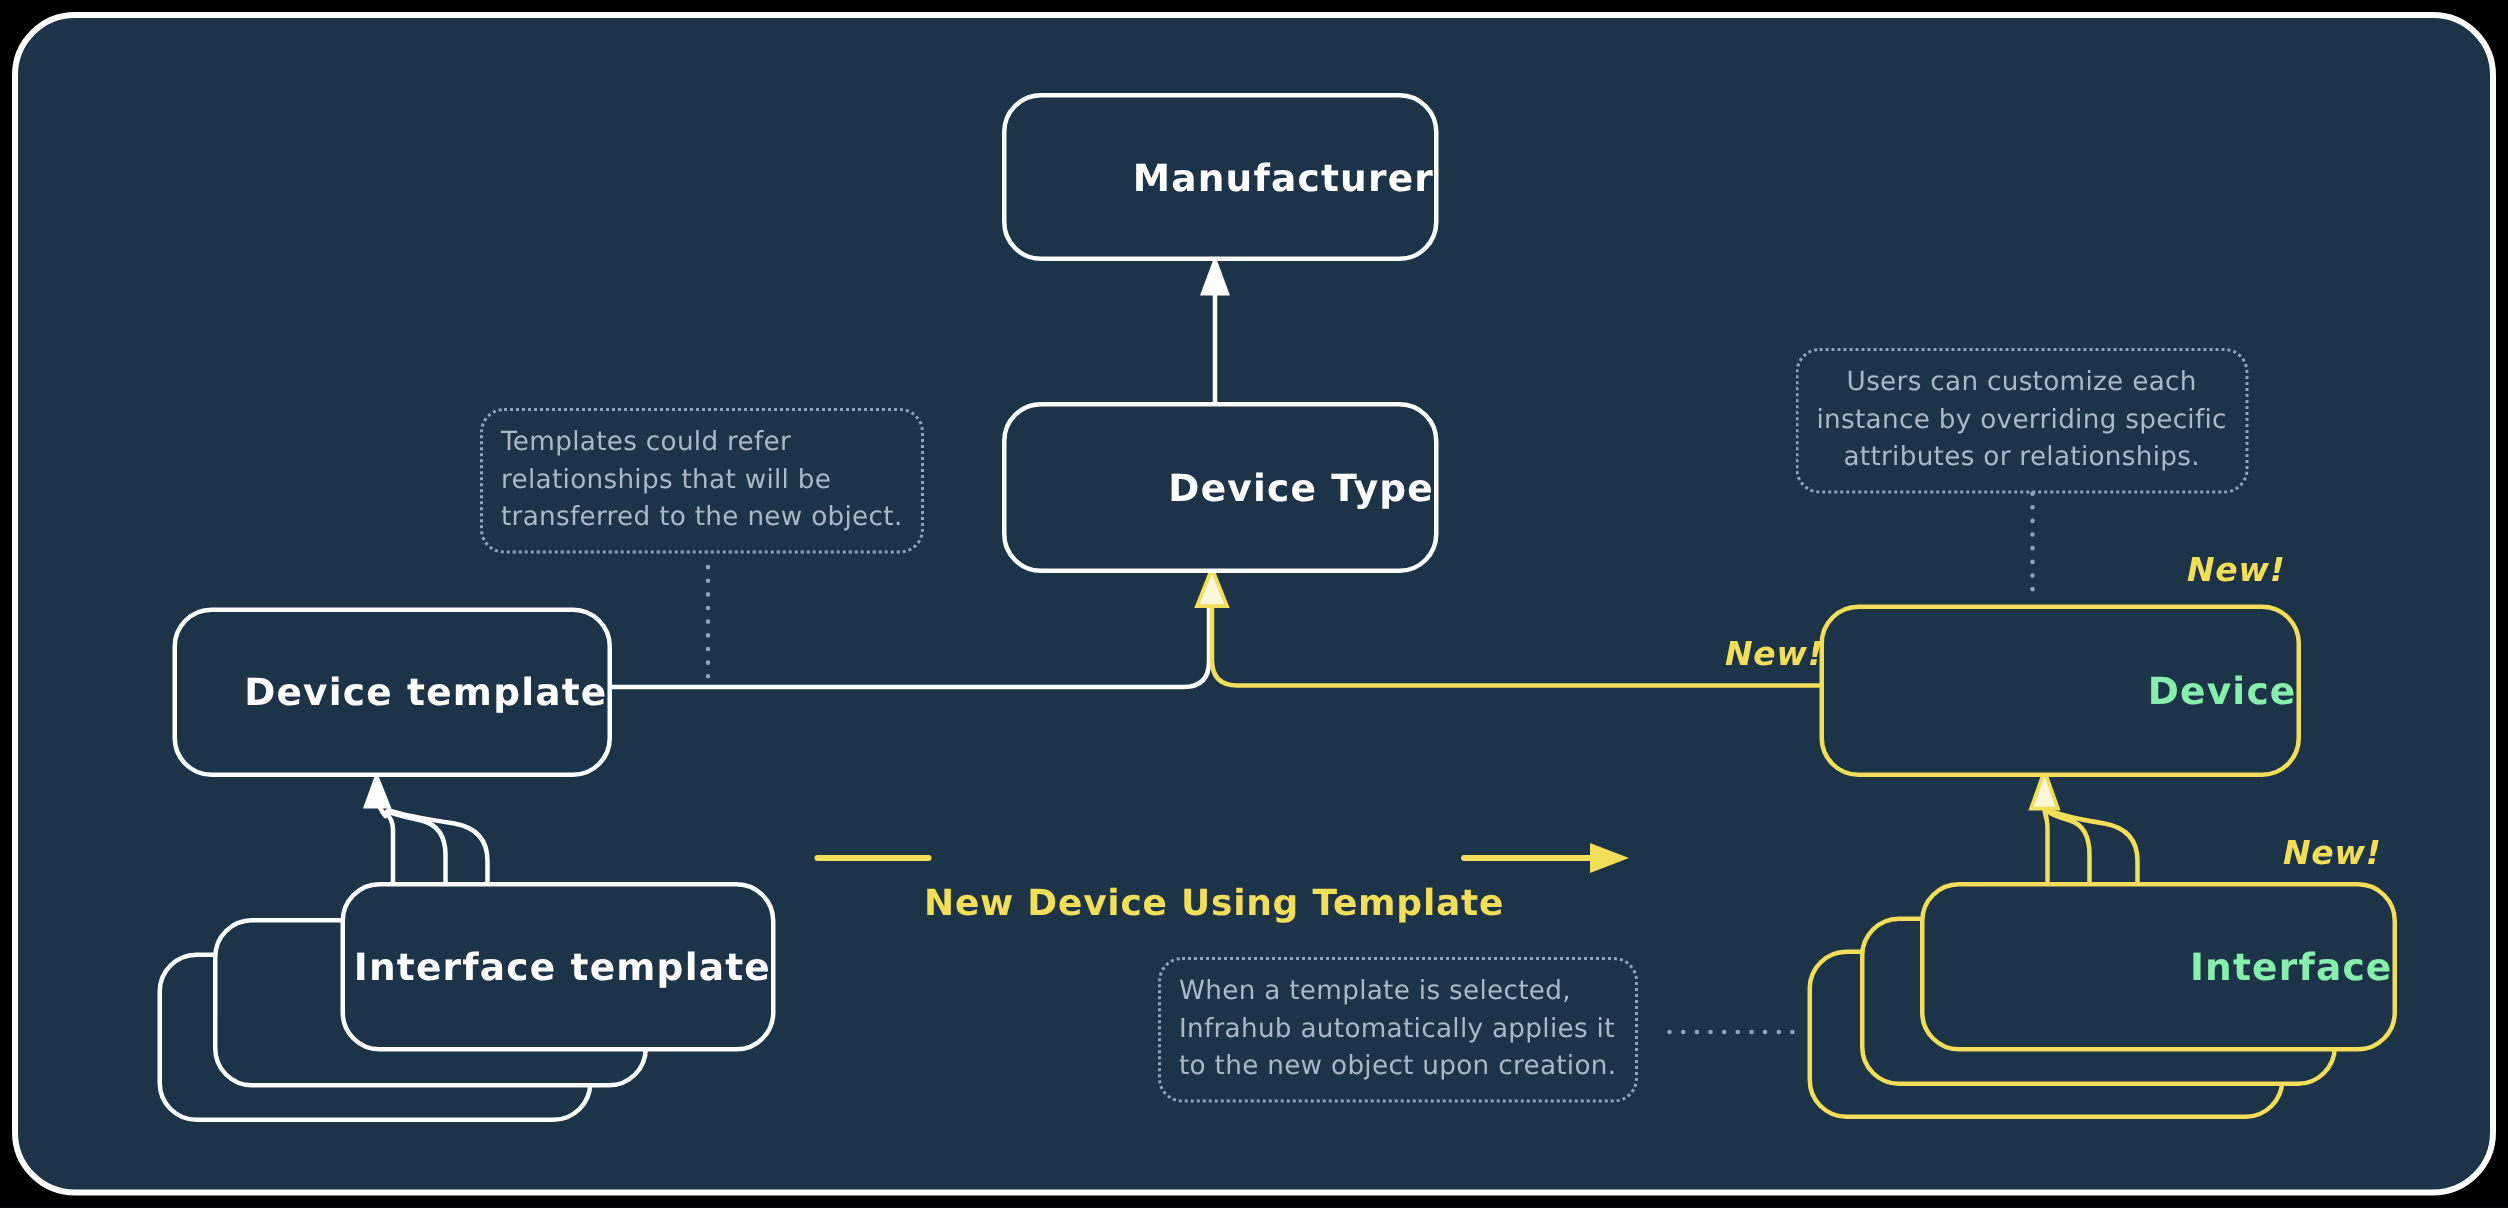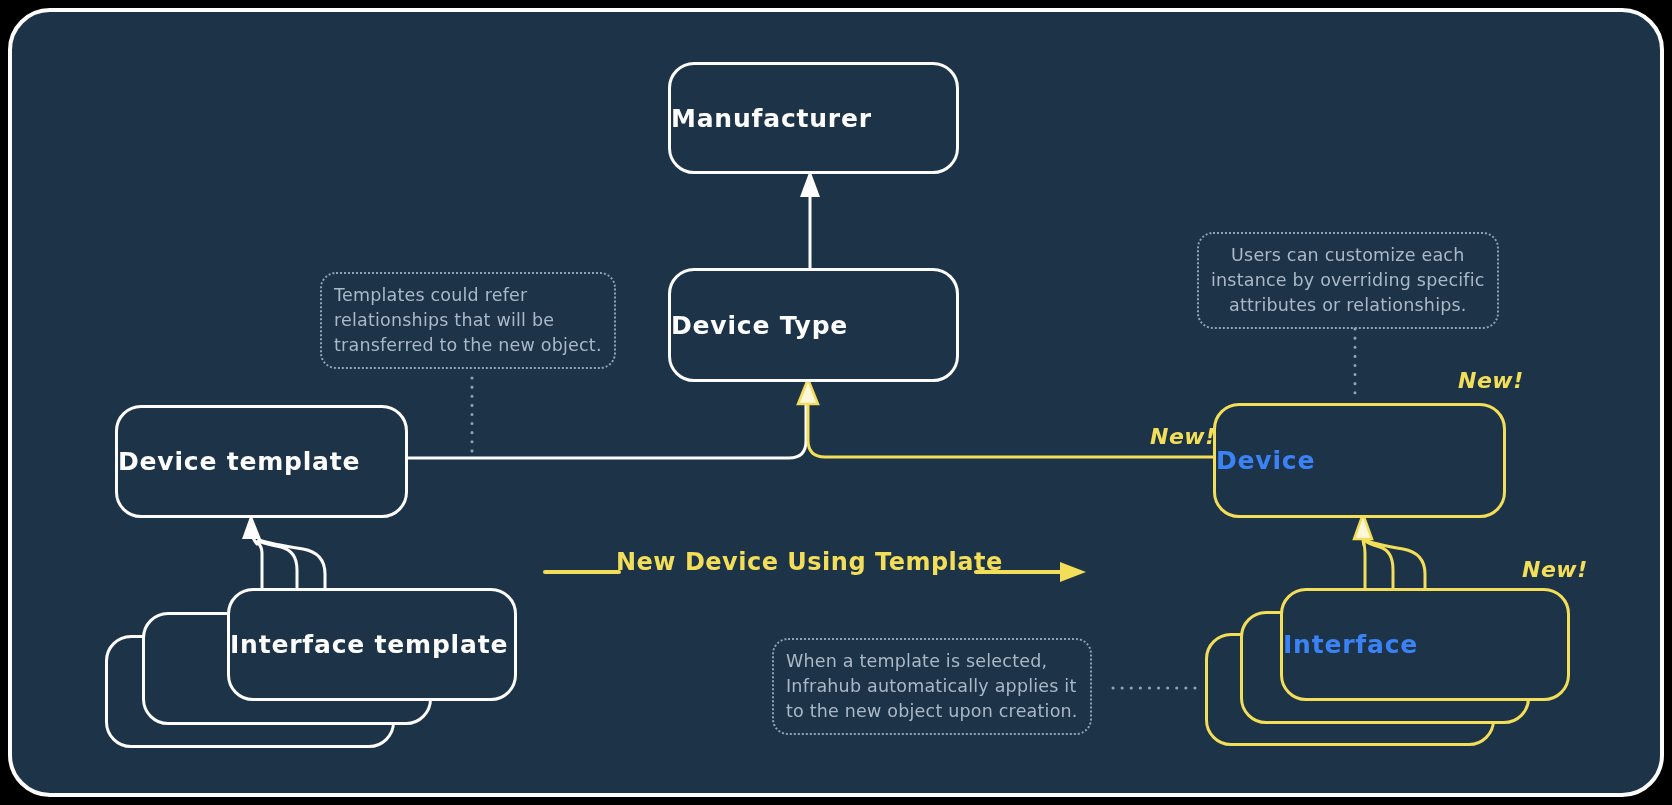--- a/index.html
+++ b/index.html
@@ -3,30 +3,30 @@
 <meta charset="utf-8">
 <style>
   html,body{margin:0;padding:0;background:#000;}
   .stage{position:relative;width:1672px;height:805px;background:#000;overflow:hidden;
          font-family:"DejaVu Sans","Liberation Sans",sans-serif;}
   .card{position:absolute;left:8px;top:8px;width:1648px;height:781px;
         background:#1d3348;border:4px solid #fdfdfd;border-radius:42px;}
   .layer{position:absolute;left:0;top:0;width:1672px;height:805px;}
   svg.connectors{position:absolute;left:0;top:0;}
   .node{position:absolute;background:#1d3348;border:3px solid #fdfdfd;border-radius:26px;
-        display:flex;align-items:center;justify-content:flex-start;
+        display:flex;align-items:center;justify-content:flex-end;
         color:#fdfdfd;font-weight:bold;font-size:25px;letter-spacing:0.8px;white-space:nowrap;}
-  .node.yellow{border-color:#f2de58;color:#3b82f6;}
+  .node.yellow{border-color:#f2de58;color:#86efac;padding-left:28px;}
   .note{position:absolute;border:2.5px dotted #8fa4b6;border-radius:16px;
         color:#a9b9c8;font-size:17.5px;line-height:25px;padding:9px 12px;
         letter-spacing:0.2px;white-space:nowrap;}
   .note div{white-space:nowrap;}
   .badge{position:absolute;color:#f2de58;font-style:italic;font-weight:bold;
          font-size:22px;letter-spacing:0.5px;white-space:nowrap;}
-  .flow-label{position:absolute;left:616px;top:548px;width:360px;text-align:right;
+  .flow-label{position:absolute;left:616px;top:588px;width:360px;text-align:right;
          color:#f2de58;font-weight:bold;font-size:24px;letter-spacing:0.5px;white-space:nowrap;}
 </style>
 </head>
 <body>
 
 <div class="stage">
   <div class="card"></div>
 
   <svg class="connectors" width="1672" height="805" viewBox="0 0 1672 805">
 

